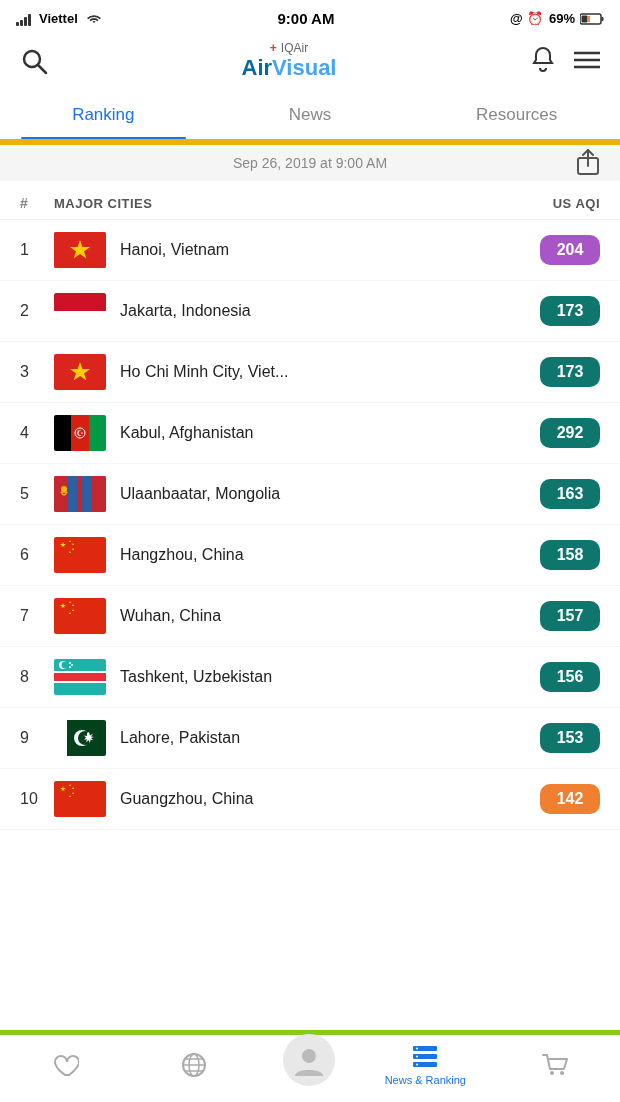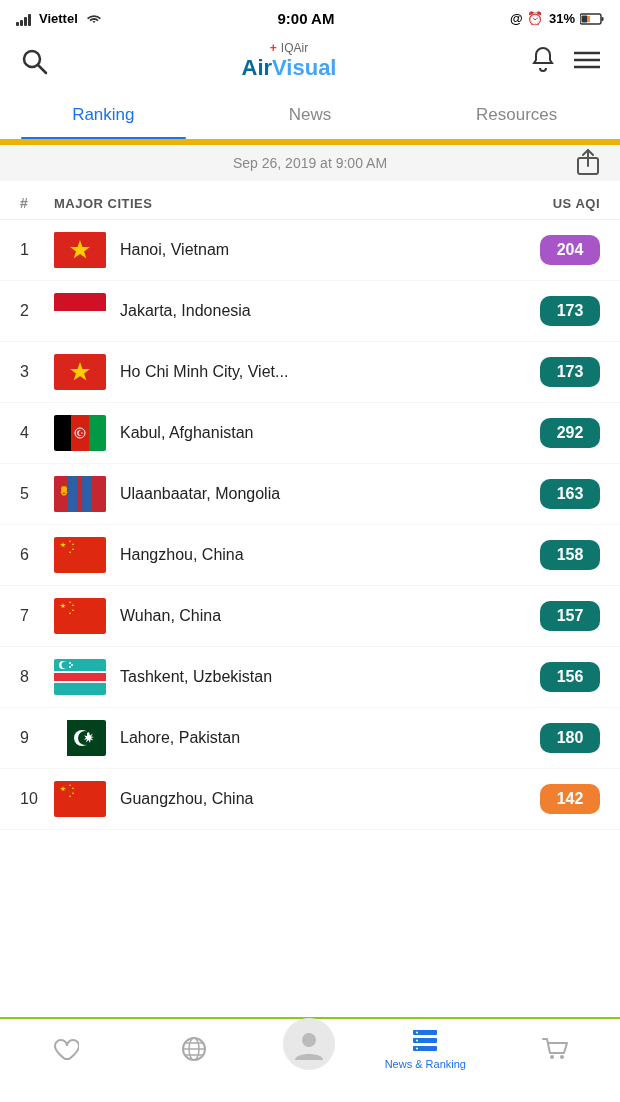--- a/index.html
+++ b/index.html
@@ -112,24 +112,24 @@
       font-weight: 600;
       text-align: center;
     }
     .aqi-purple { background: #a855c8; }
     .aqi-red { background: #0f766e; }
     .aqi-orange { background: #f08030; }
 
     
     .bottom-nav {
       position: fixed;
-      bottom: 16px;
+      bottom: 0;
       width: 620px;
       background: #fff;
-      border-top: 2px solid #84cc16;
+      border-top: 5px solid #84cc16;
       display: flex;
       justify-content: space-around;
       align-items: center;
       padding: 8px 0 16px;
     }
     .nav-item {
       display: flex;
       flex-direction: column;
       align-items: center;
       gap: 3px;
@@ -177,21 +177,21 @@
     <svg width="16" height="12" viewBox="0 0 16 12">
       <path d="M8 10l1.5-1.5A2.1 2.1 0 008 8a2.1 2.1 0 00-1.5.5z" fill="#333"></path>
       <path d="M8 7c1.3 0 2.5.5 3.4 1.3l1.2-1.2A6.3 6.3 0 008 5a6.3 6.3 0 00-4.6 2.1l1.2 1.2A4.5 4.5 0 018 7z" fill="#333"></path>
       <path d="M8 4a8.6 8.6 0 015.8 2.2l1.2-1.2A10.3 10.3 0 008 2.3a10.3 10.3 0 00-7 2.7l1.2 1.2A8.6 8.6 0 018 4z" fill="#333"></path>
     </svg>
   </div>
   <div class="status-center">9:00 AM</div>
   <div class="status-right">
     <span>@</span>
     <span>⏰</span>
-    <span>31%</span>
+    <span>69%</span>
     <svg width="24" height="12" viewBox="0 0 24 12">
       <rect x="0" y="1" width="21" height="10" rx="2" fill="none" stroke="#333" stroke-width="1.5"></rect>
       <rect x="21.5" y="4" width="2" height="4" rx="1" fill="#333"></rect>
       <rect x="1.5" y="2.5" width="6" height="7" rx="1" fill="#333"></rect>
       <line x1="9" y1="3" x2="9" y2="9" stroke="#f60" stroke-width="1.5"></line>
     </svg>
   </div>
 </div>
 
 <div class="header">
@@ -377,21 +377,21 @@
     <div class="flag">
       <svg width="52" height="36" viewBox="0 0 52 36">
         <rect width="13" height="36" fill="#fff"></rect>
         <rect x="13" width="39" height="36" fill="#01411c"></rect>
         <circle cx="28" cy="18" r="8" fill="#fff"></circle>
         <circle cx="31" cy="18" r="7" fill="#01411c"></circle>
         <polygon points="35,12 36,15.5 39,13.5 37,16.5 40,17 37,18 39.5,20.5 36.5,19.5 36,23 34.5,20 32,22.5 33,19 30,20 32,17.5 30,15.5 33,16 33,13" fill="#fff"></polygon>
       </svg>
     </div>
     <div class="city-name">Lahore, Pakistan</div>
-    <div class="aqi-badge aqi-red">180</div>
+    <div class="aqi-badge aqi-red">153</div>
   </div>
 
   <div class="table-row" style="overflow:hidden;">
     <div class="rank-num">10</div>
     <div class="flag">
       <svg width="52" height="36" viewBox="0 0 52 36">
         <rect width="52" height="36" fill="#de2910"></rect>
         <polygon points="9,5 10.5,10 6,7 12,7 7.5,10" fill="#ffde00"></polygon>
         <polygon points="16,3 17,5 15,4 17,4 15,5" fill="#ffde00"></polygon>
         <polygon points="19,6 20,8 18,7 20,7 18,8" fill="#ffde00"></polygon>

